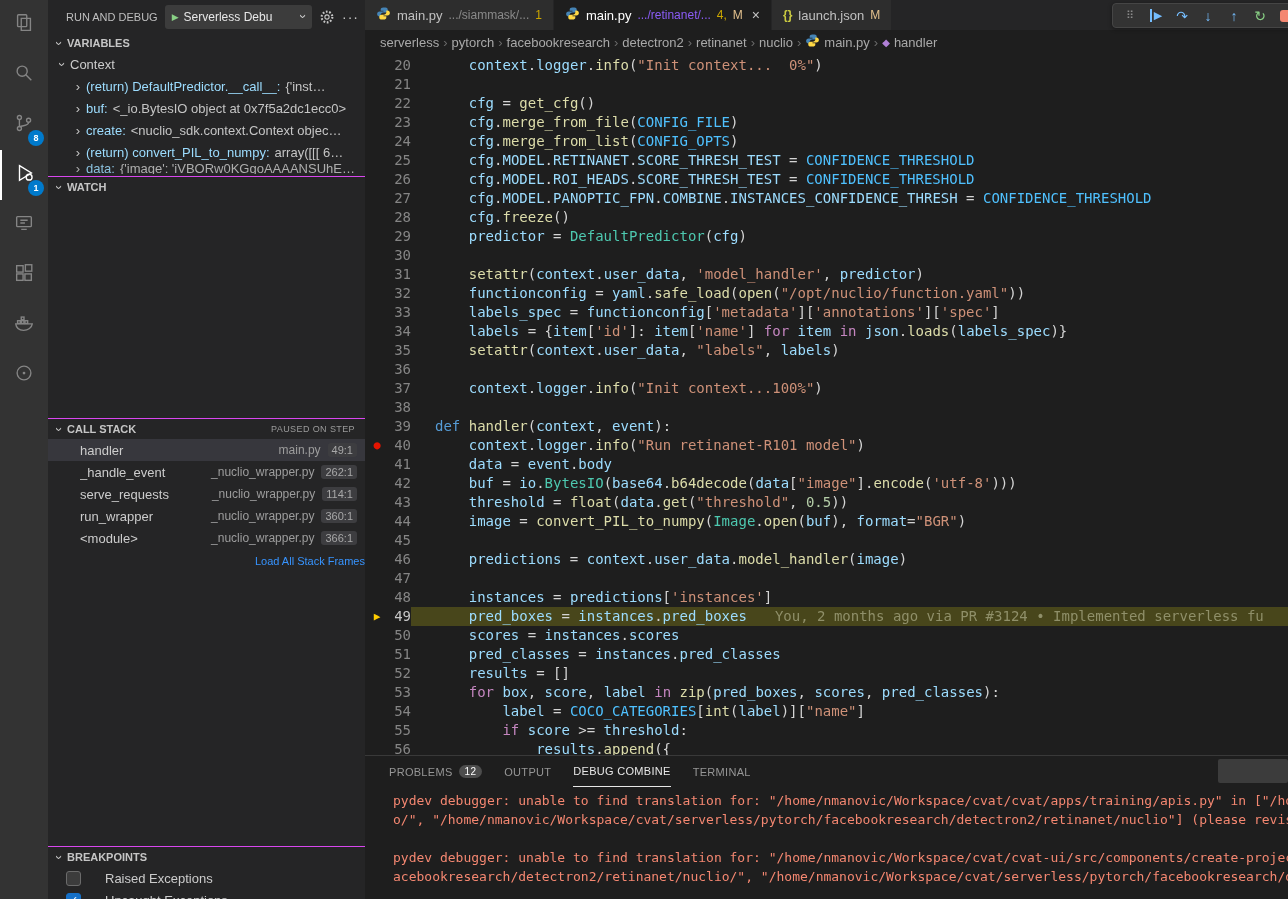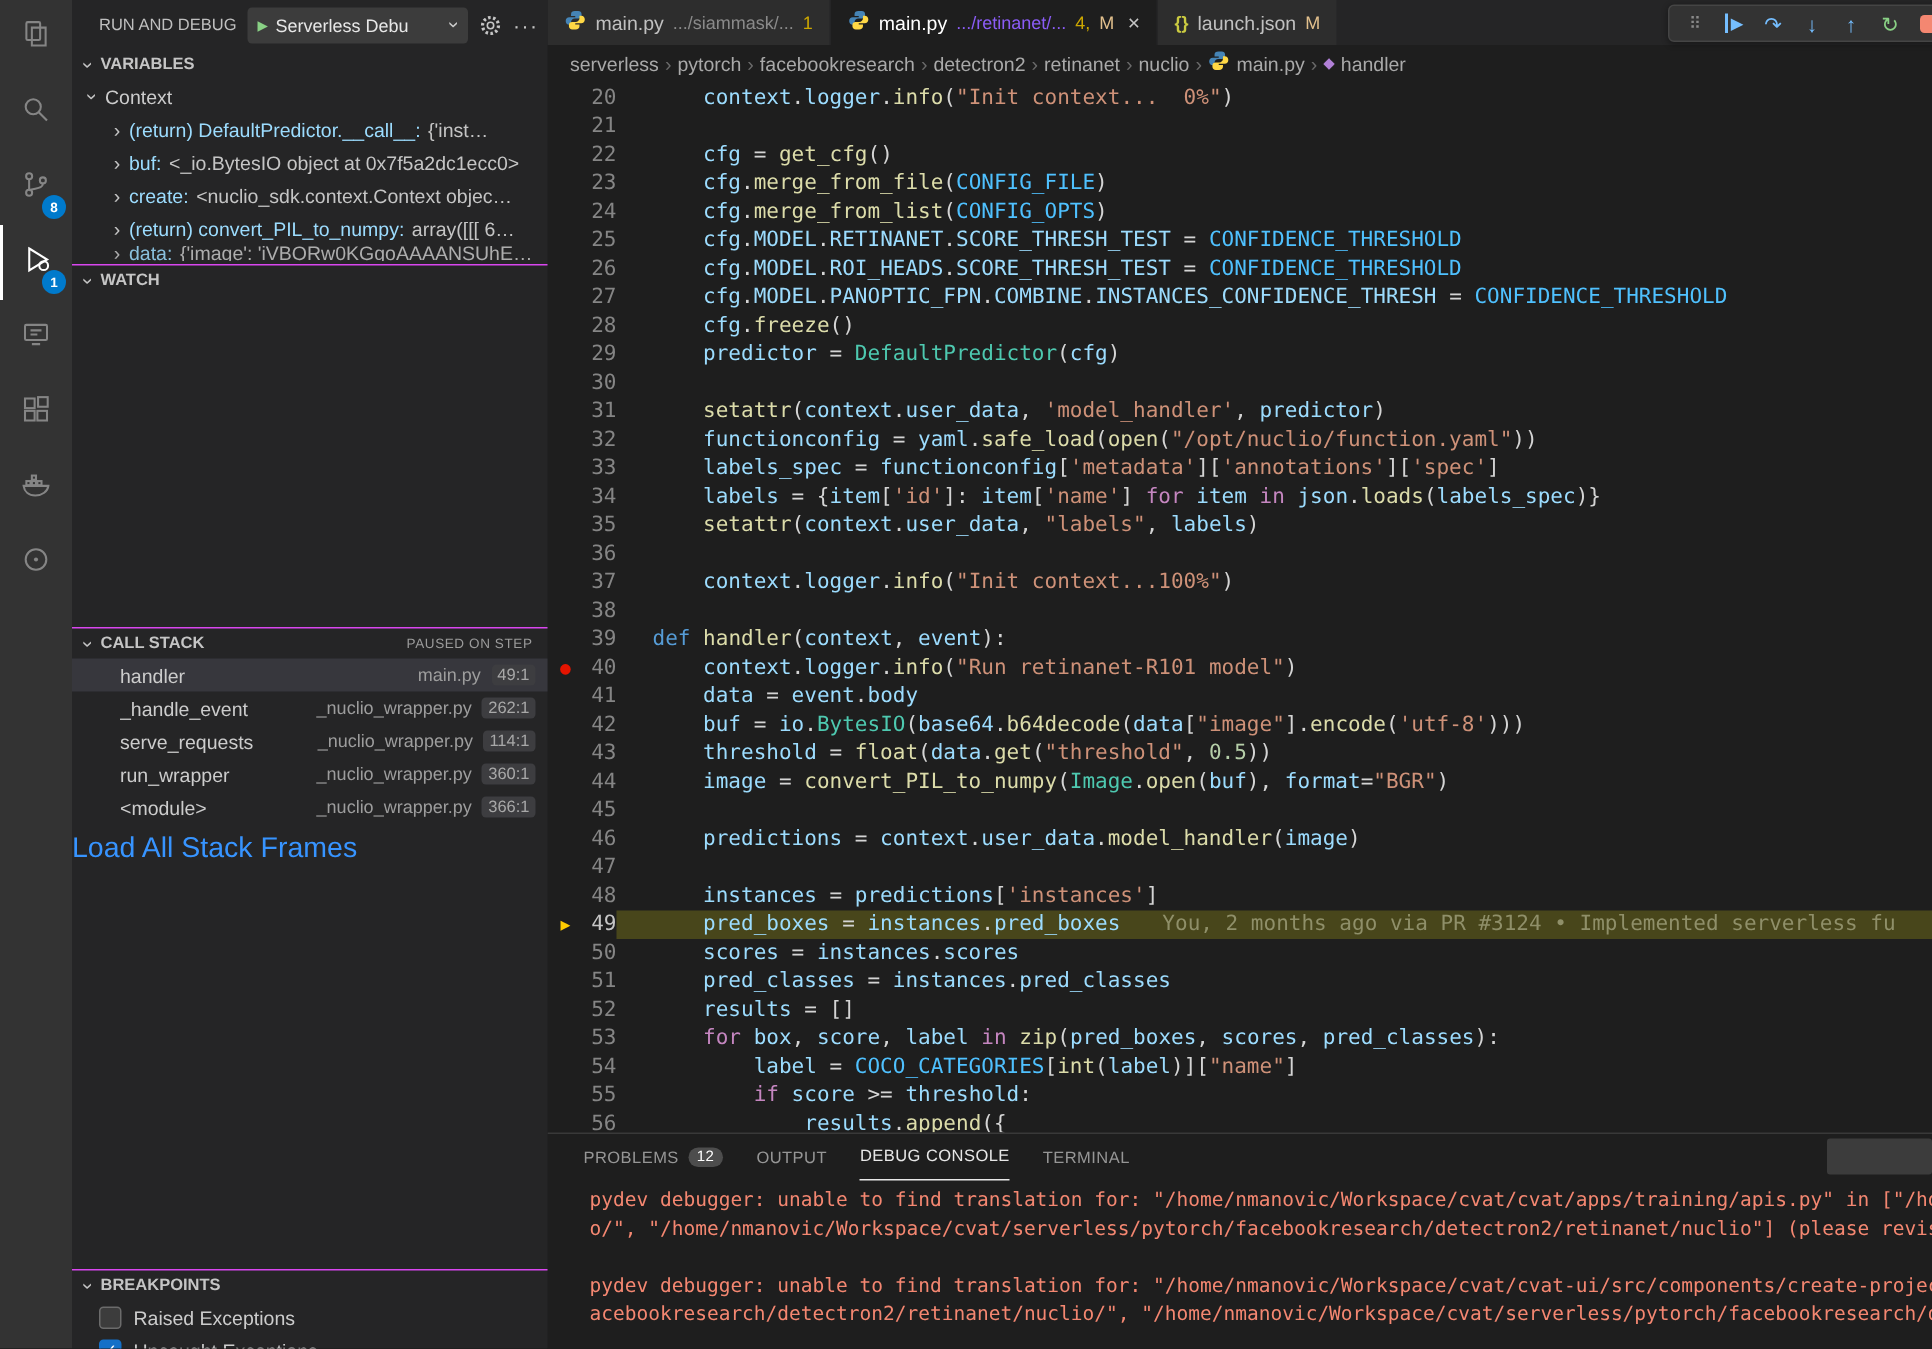--- a/index.html
+++ b/index.html
@@ -39,23 +39,23 @@
   .var-name{color:#9cdcfe;margin-right:5px}
   .var-val{color:#c5c5c5}
   .var-row.clipped{height:11px;opacity:.85}
 
   .cs-row{display:flex;align-items:center;height:22px;padding:0 8px 0 32px;color:#cccccc;cursor:pointer;white-space:nowrap}
   .cs-row.selected{background:#37373d}
   .cs-fn{flex:1;overflow:hidden}
   .cs-file{color:#9d9d9d;font-size:12px;margin-right:7px}
   .cs-pos{background:#3d3d40;color:#a8a8a8;font-size:11px;padding:1px 4px;border-radius:3px}
   .cs-status{margin-left:auto;font-size:9px;letter-spacing:.4px;color:#9b9b9b;font-weight:normal}
-  .cs-link{display:block;text-align:left;color:#3794ff;font-size:19px;margin-top:6px;cursor:pointer;text-decoration:none}
-
-  .bp-row{display:flex;align-items:center;height:22px;padding-left:18px;gap:8px;color:#cccccc;cursor:pointer}
+  .cs-link{display:block;text-align:right;color:#3794ff;font-size:11px;margin-top:6px;cursor:pointer;text-decoration:none}
+
+  .bp-row{display:flex;align-items:center;height:22px;padding-left:18px;gap:24px;color:#cccccc;cursor:pointer}
   .cb{width:15px;height:15px;border:1px solid #6b6b6b;background:#3c3c3c;border-radius:3px;display:flex;
     align-items:center;justify-content:center;font-size:11px;color:#fff}
   .cb.on{background:#1570c8;border-color:#1570c8}
 
   
   .main{position:absolute;left:365px;top:0;width:923px;height:899px;background:#1e1e1e}
   .tabbar{position:relative;height:30px;background:#252526;display:flex}
   .tab{display:flex;align-items:center;gap:6px;padding:0 11px;background:#2d2d2d;border-right:1px solid #252526;
     font-size:13px;color:#c0c0c0;cursor:pointer;white-space:nowrap}
   .tab.active{background:#1e1e1e;color:#ffffff}
@@ -413,21 +413,21 @@
       <div class="panel-hd">
         <span style="display:flex;gap:22px;height:100%">
             <span class="ptab">
               <span>PROBLEMS</span>
               <span class="ptab-badge">12</span>
             </span>
             <span class="ptab">
               <span>OUTPUT</span>
             </span>
             <span class="ptab active">
-              <span>DEBUG CONSOLE</span>
+              <span>DEBUG COMBINE</span>
             </span>
             <span class="ptab">
               <span>TERMINAL</span>
             </span>
           </span>
         <input class="console-filter" style="">
       </div>
       <div class="console"><div class="console-line">pydev debugger: unable to find translation for: "/home/nmanovic/Workspace/cvat/cvat/apps/training/apis.py" in ["/home/nmanovic/Wo</div><div class="console-line">o/", "/home/nmanovic/Workspace/cvat/serverless/pytorch/facebookresearch/detectron2/retinanet/nuclio"] (please revise your path mapp</div><div class="console-line"></div><div class="console-line">pydev debugger: unable to find translation for: "/home/nmanovic/Workspace/cvat/cvat-ui/src/components/create-project-page/create</div><div class="console-line">acebookresearch/detectron2/retinanet/nuclio/", "/home/nmanovic/Workspace/cvat/serverless/pytorch/facebookresearch/detectron2/ret</div></div>
     </div>
   </div>

